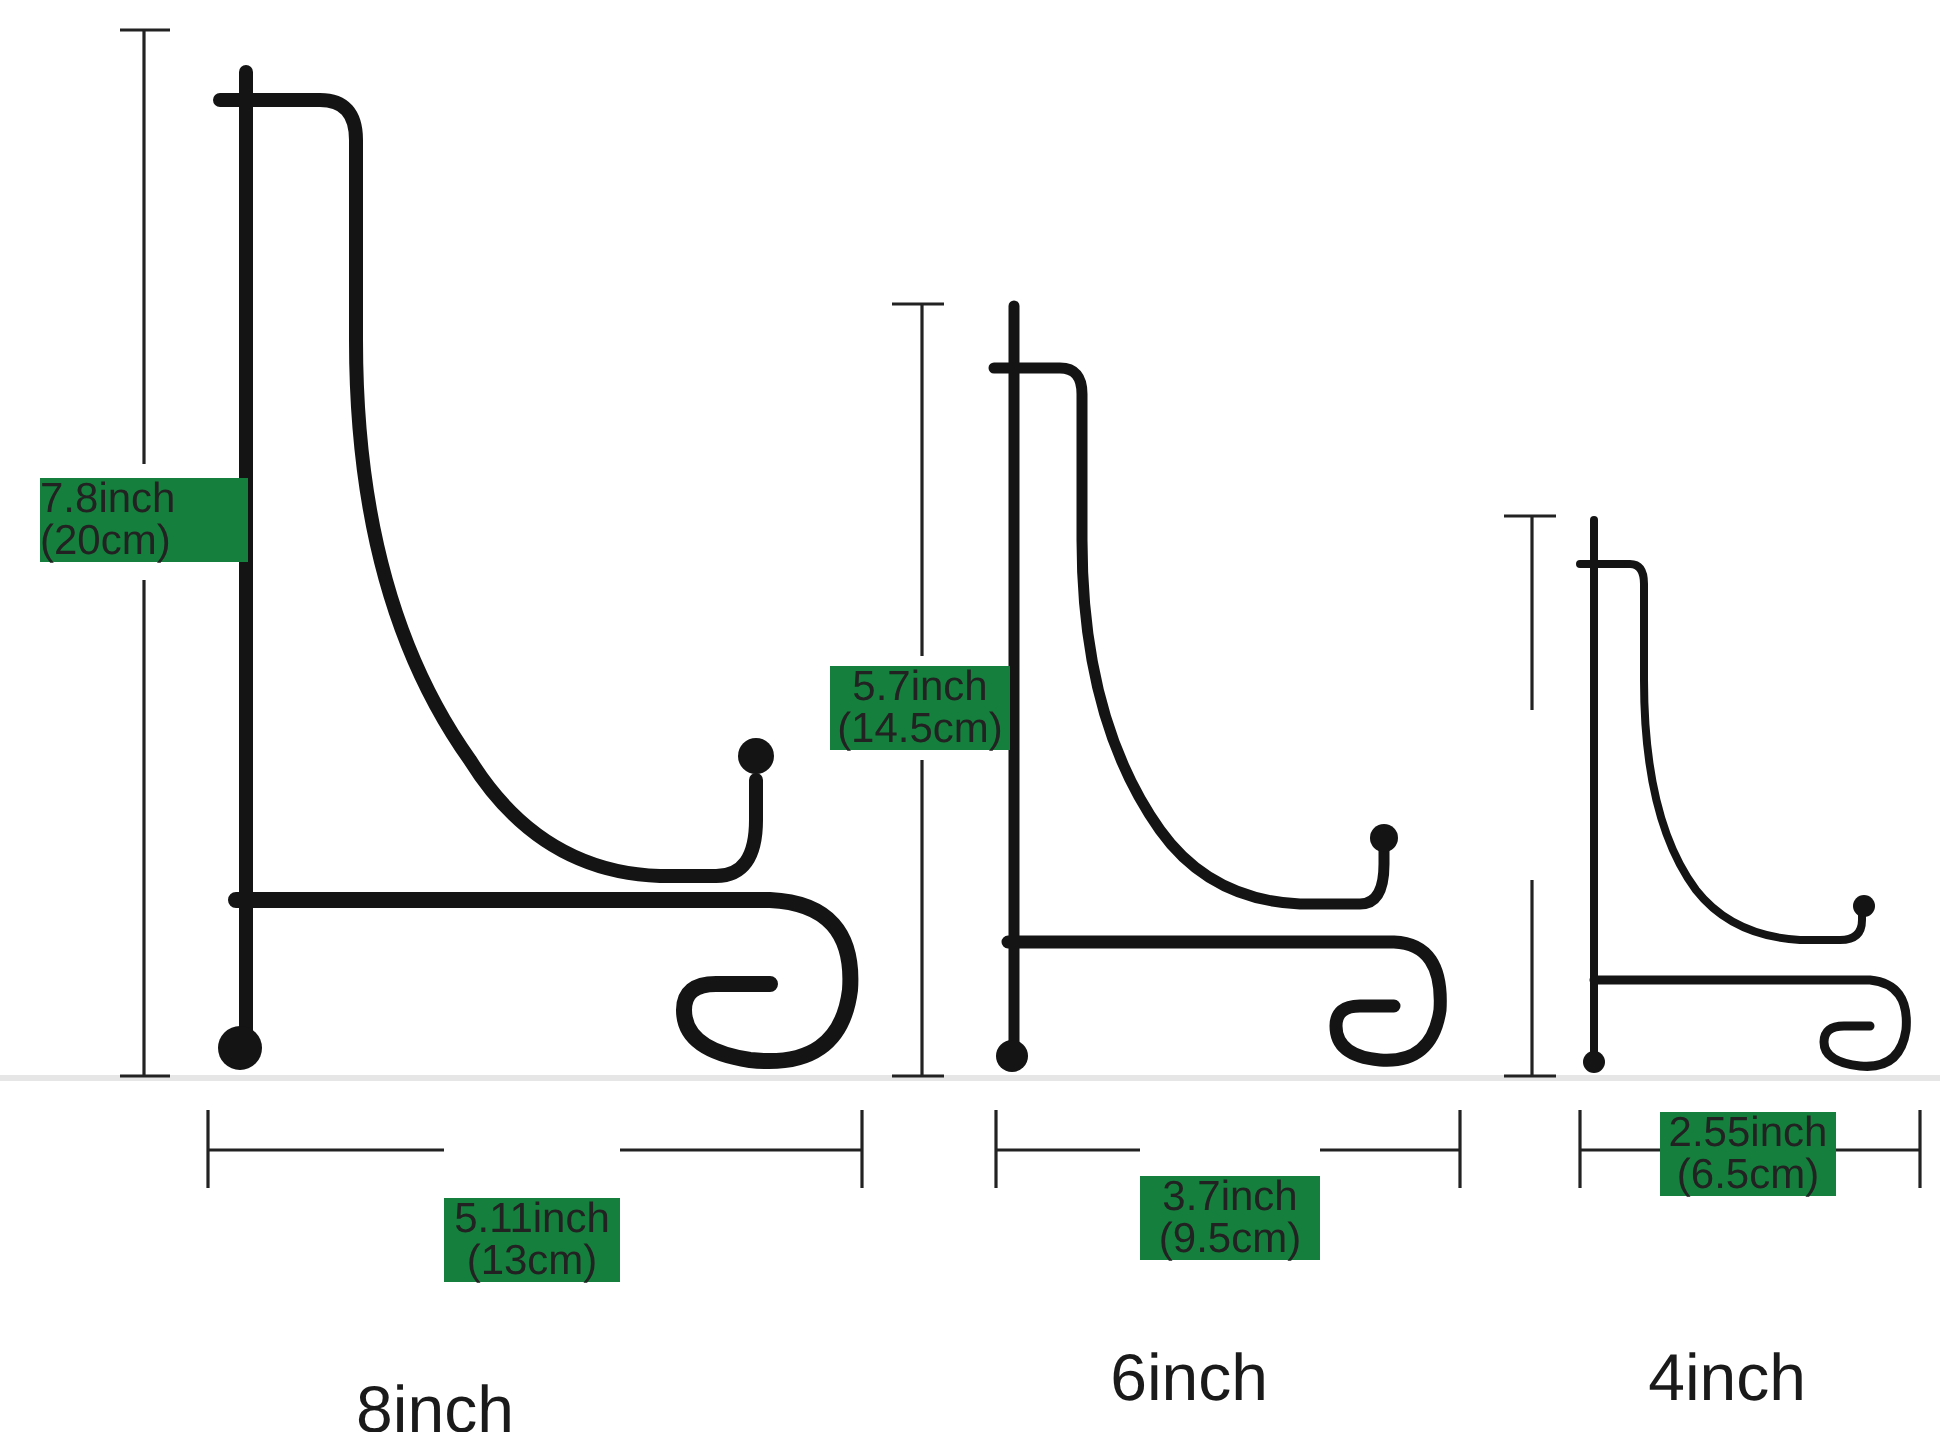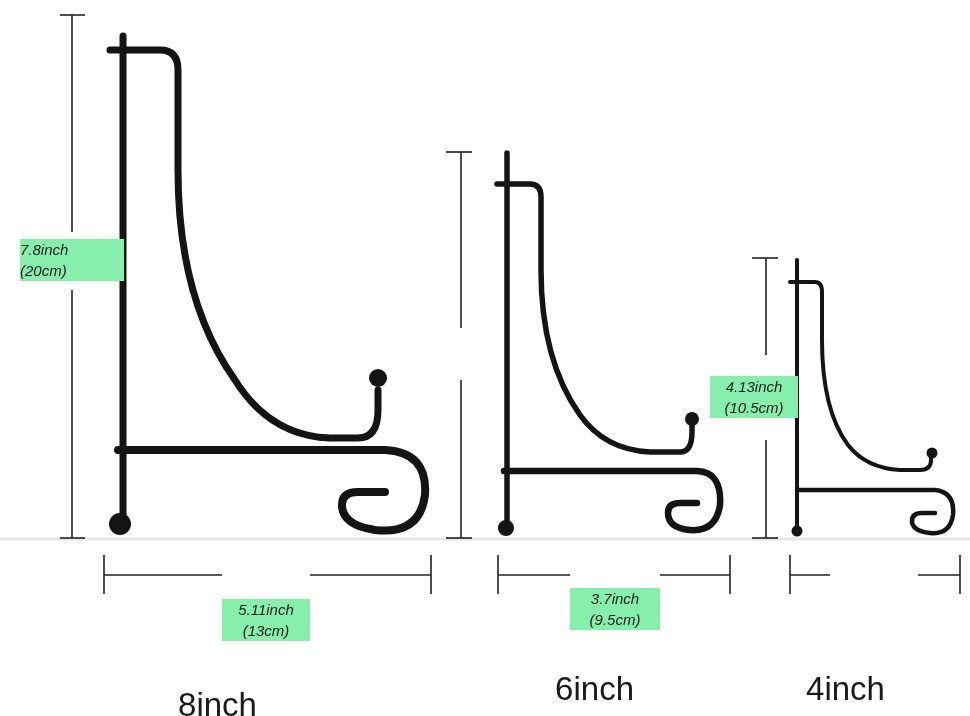--- a/index.html
+++ b/index.html
@@ -8,27 +8,26 @@
       width: 970px;
       height: 716px;
       background: #ffffff;
       overflow: hidden;
       font-family: "Liberation Sans", "DejaVu Sans", sans-serif;
       color: #1a1a1a;
     }
     svg.art { position: absolute; left: 0; top: 0; }
     .dim-label {
       position: absolute;
-      font-size: 15px;
+      font-size: 21px;
       line-height: 21px;
       text-align: center;
       color: #222;
-      background: #86efac;
+      background: #15803d;
       white-space: nowrap;
-      font-style: italic;
     }
     .size-label {
       position: absolute;
       font-size: 33px;
       color: #1a1a1a;
       text-align: center;
       white-space: nowrap;
     }
   </style>
 </head>
@@ -106,25 +105,29 @@
   <div class="dim-label" style="left:20px; top:239px; width:104px; text-align:left;">
     <div>7.8inch</div>
     <div>(20cm)</div>
   </div>
   <div class="dim-label" style="left:222px; top:556px; width:88px;margin-top:43px;">
     <div>5.11inch</div>
     <div>(13cm)</div>
   </div>
   <div class="size-label" style="left:160px; top:670px; width:115px;margin-top:16px;">8inch</div>
 
+  <div class="dim-label" style="left:415px; top:333px; width:90px;">
+    <div>5.7inch</div>
+    <div>(14.5cm)</div>
+  </div>
   <div class="dim-label" style="left:570px; top:556px; width:90px;margin-top:32px;">
     <div>3.7inch</div>
     <div>(9.5cm)</div>
   </div>
   <div class="size-label" style="left:519px; top:670px; width:115px;text-align:right;">6inch</div>
 
-  <div class="dim-label" style="left:710px; top:376px; width:88px;">
-    <div>4.13inch</div>
-    <div>(10.5cm)</div>
+  <div class="dim-label" style="left:830px; top:556px; width:88px;">
+    <div>2.55inch</div>
+    <div>(6.5cm)</div>
   </div>
-  <div class="size-label" style="left:788px; top:670px; width:115px;">4inch</div>
+  <div class="size-label" style="left:788px; top:670px; width:115px;text-align:right;">4inch</div>
 
 </div>
 
 </body></html>

